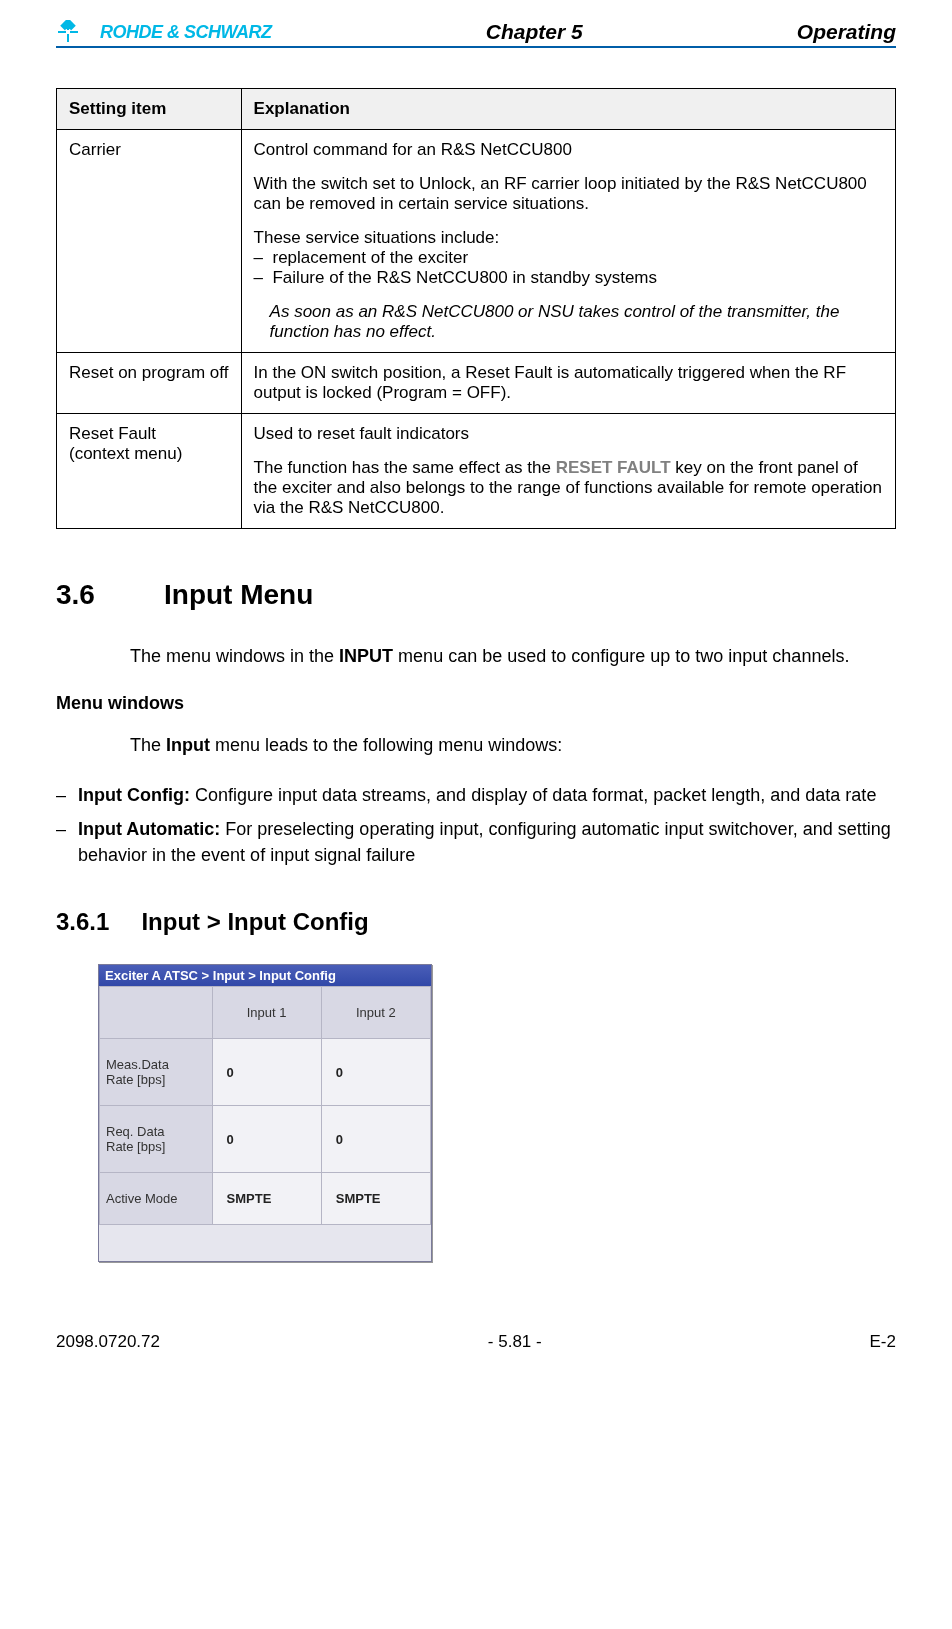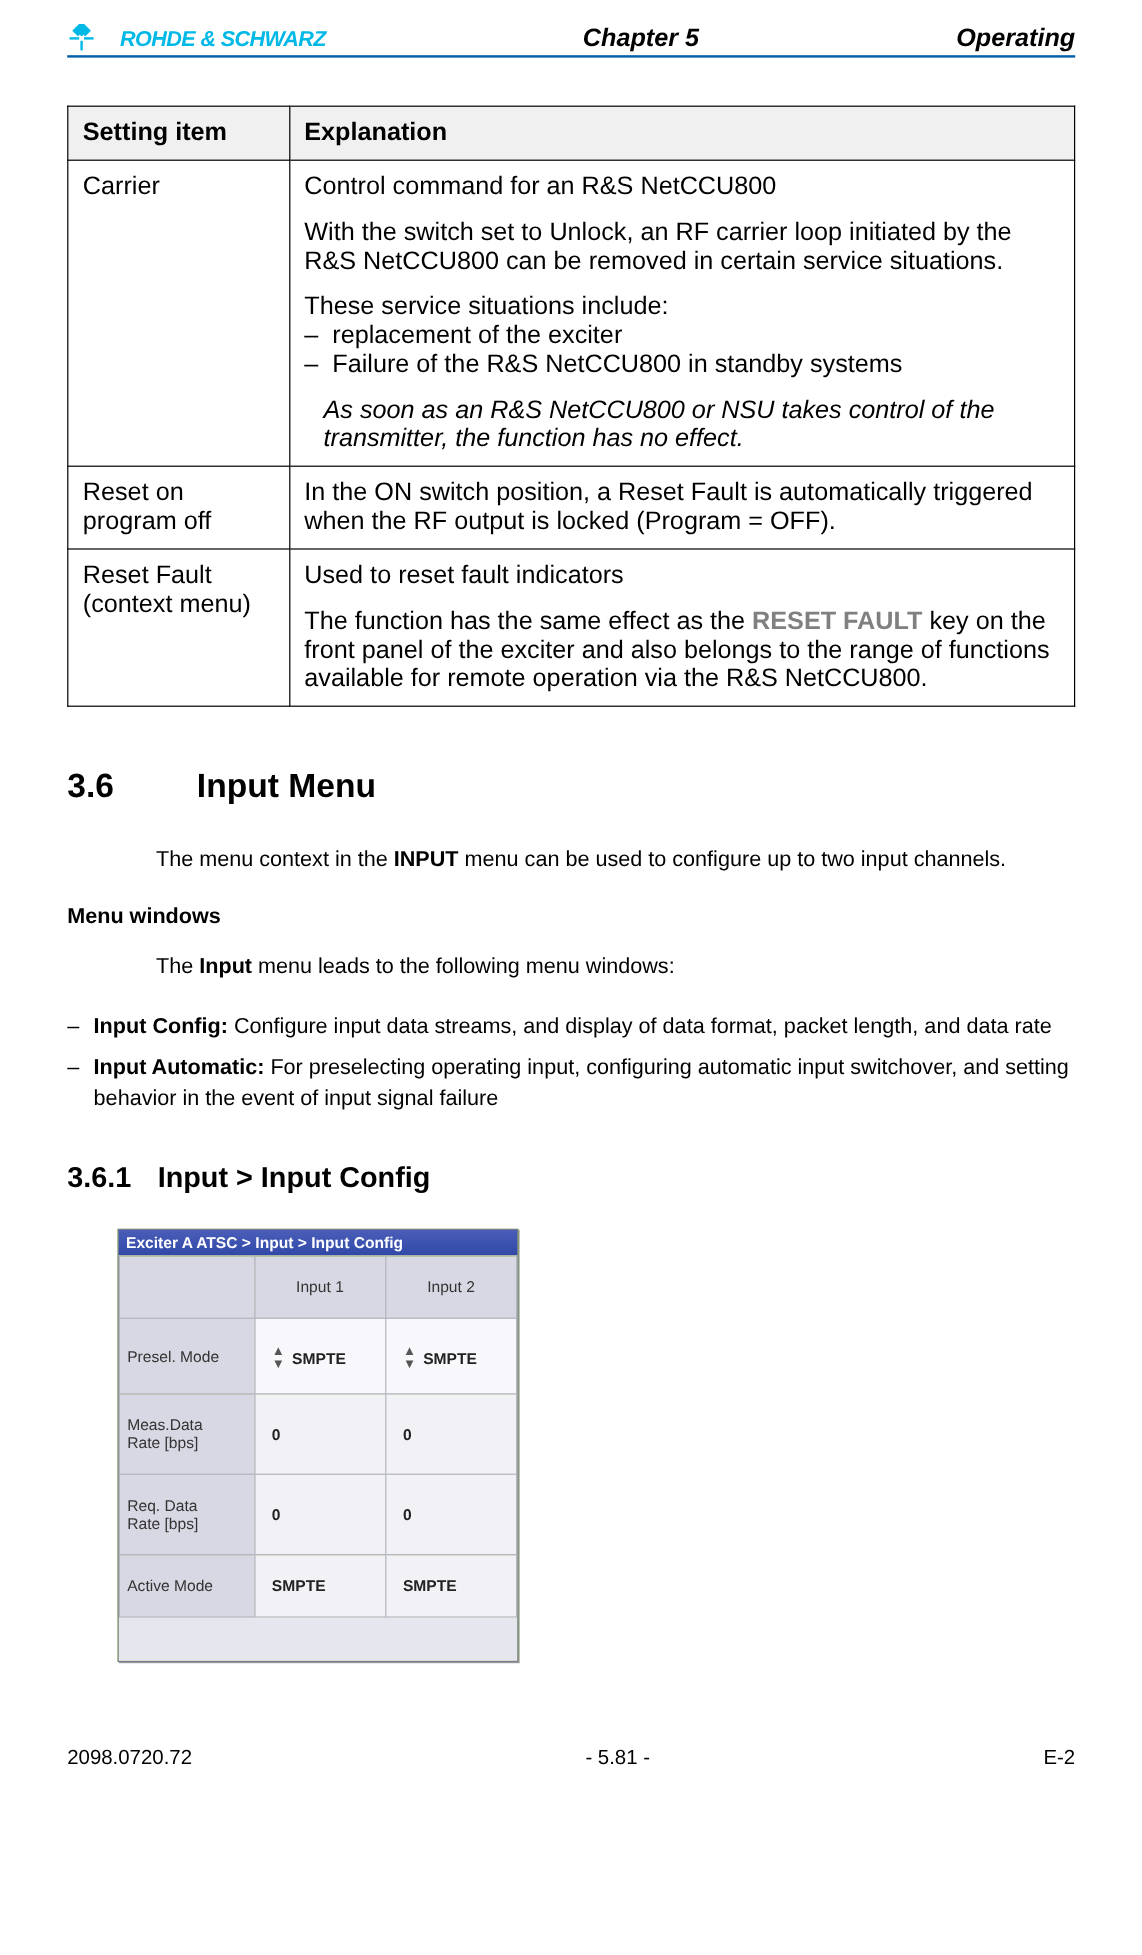--- a/index.html
+++ b/index.html
@@ -41,21 +41,21 @@
   }
   .operating {
     font-size: 21px;
     font-weight: bold;
     font-style: italic;
   }
   table.settings {
     border-collapse: collapse;
     width: 100%;
     margin: 0 0 50px 0;
-    font-size: 21px;
+    font-size: 17px;
   }
   table.settings th, table.settings td {
     border: 1px solid #000;
     padding: 10px 12px;
     text-align: left;
     vertical-align: top;
   }
   table.settings th {
     background: #f0f0f0;
     font-weight: bold;
@@ -67,21 +67,21 @@
   .sec-heading {
     display: flex;
     gap: 48px;
     font-size: 28px;
     font-weight: bold;
     margin: 10px 0 32px 0;
   }
   .sec-heading .num { min-width: 60px; }
   .sub-heading {
     display: flex;
-    gap: 22px;
+    gap: 32px;
     font-size: 24px;
     font-weight: bold;
     margin: 40px 0 28px 0;
   }
   .body-text {
     font-size: 18px;
     line-height: 1.45;
     margin: 0 0 24px 0;
   }
   .indent {
@@ -238,21 +238,21 @@
       </tr>
     </tbody>
   </table>
 
   <div class="sec-heading">
     <span class="num">3.6</span>
     <span>Input Menu</span>
   </div>
 
   <div class="body-text indent">
-    <span>The menu context in the </span><span class="strong">INPUT</span><span> menu can be used to configure up to two input channels.</span>
+    <span>The menu windows in the </span><span class="strong">INPUT</span><span> menu can be used to configure up to two input channels.</span>
   </div>
 
   <div class="menu-sub indent">Menu windows</div>
 
   <div class="body-text indent">
     <span>The </span><span class="strong">Input</span><span> menu leads to the following menu windows:</span>
   </div>
 
   <ul class="dash indent">
     <li><span class="strong">Input Config:</span><span> Configure input data streams, and display of data format, packet length, and data rate</span></li>
@@ -267,35 +267,20 @@
   <div class="panel">
     <div class="panel-title">Exciter A ATSC  &gt; Input &gt; Input Config</div>
     <table>
       <tbody>
           <tr>
         <th></th>
         <th>Input 1</th>
         <th>Input 2</th>
       </tr>
       <tr>
-        <td class="rowlabel">Presel. Mode</td>
-        <td class="valcell sel">
-          <span class="spinbox">
-                <span class="spin-icon">▲<br>▼</span>
-                <span>SMPTE</span>
-              </span>
-        </td>
-        <td class="valcell sel">
-          <span class="spinbox">
-                <span class="spin-icon">▲<br>▼</span>
-                <span>SMPTE</span>
-              </span>
-        </td>
-      </tr>
-      <tr>
         <td class="rowlabel">
           <span>Meas.Data</span><br><span>Rate [bps]</span>
         </td>
         <td class="valcell">0</td>
         <td class="valcell">0</td>
       </tr>
       <tr>
         <td class="rowlabel">
           <span>Req. Data</span><br><span>Rate [bps]</span>
         </td>

